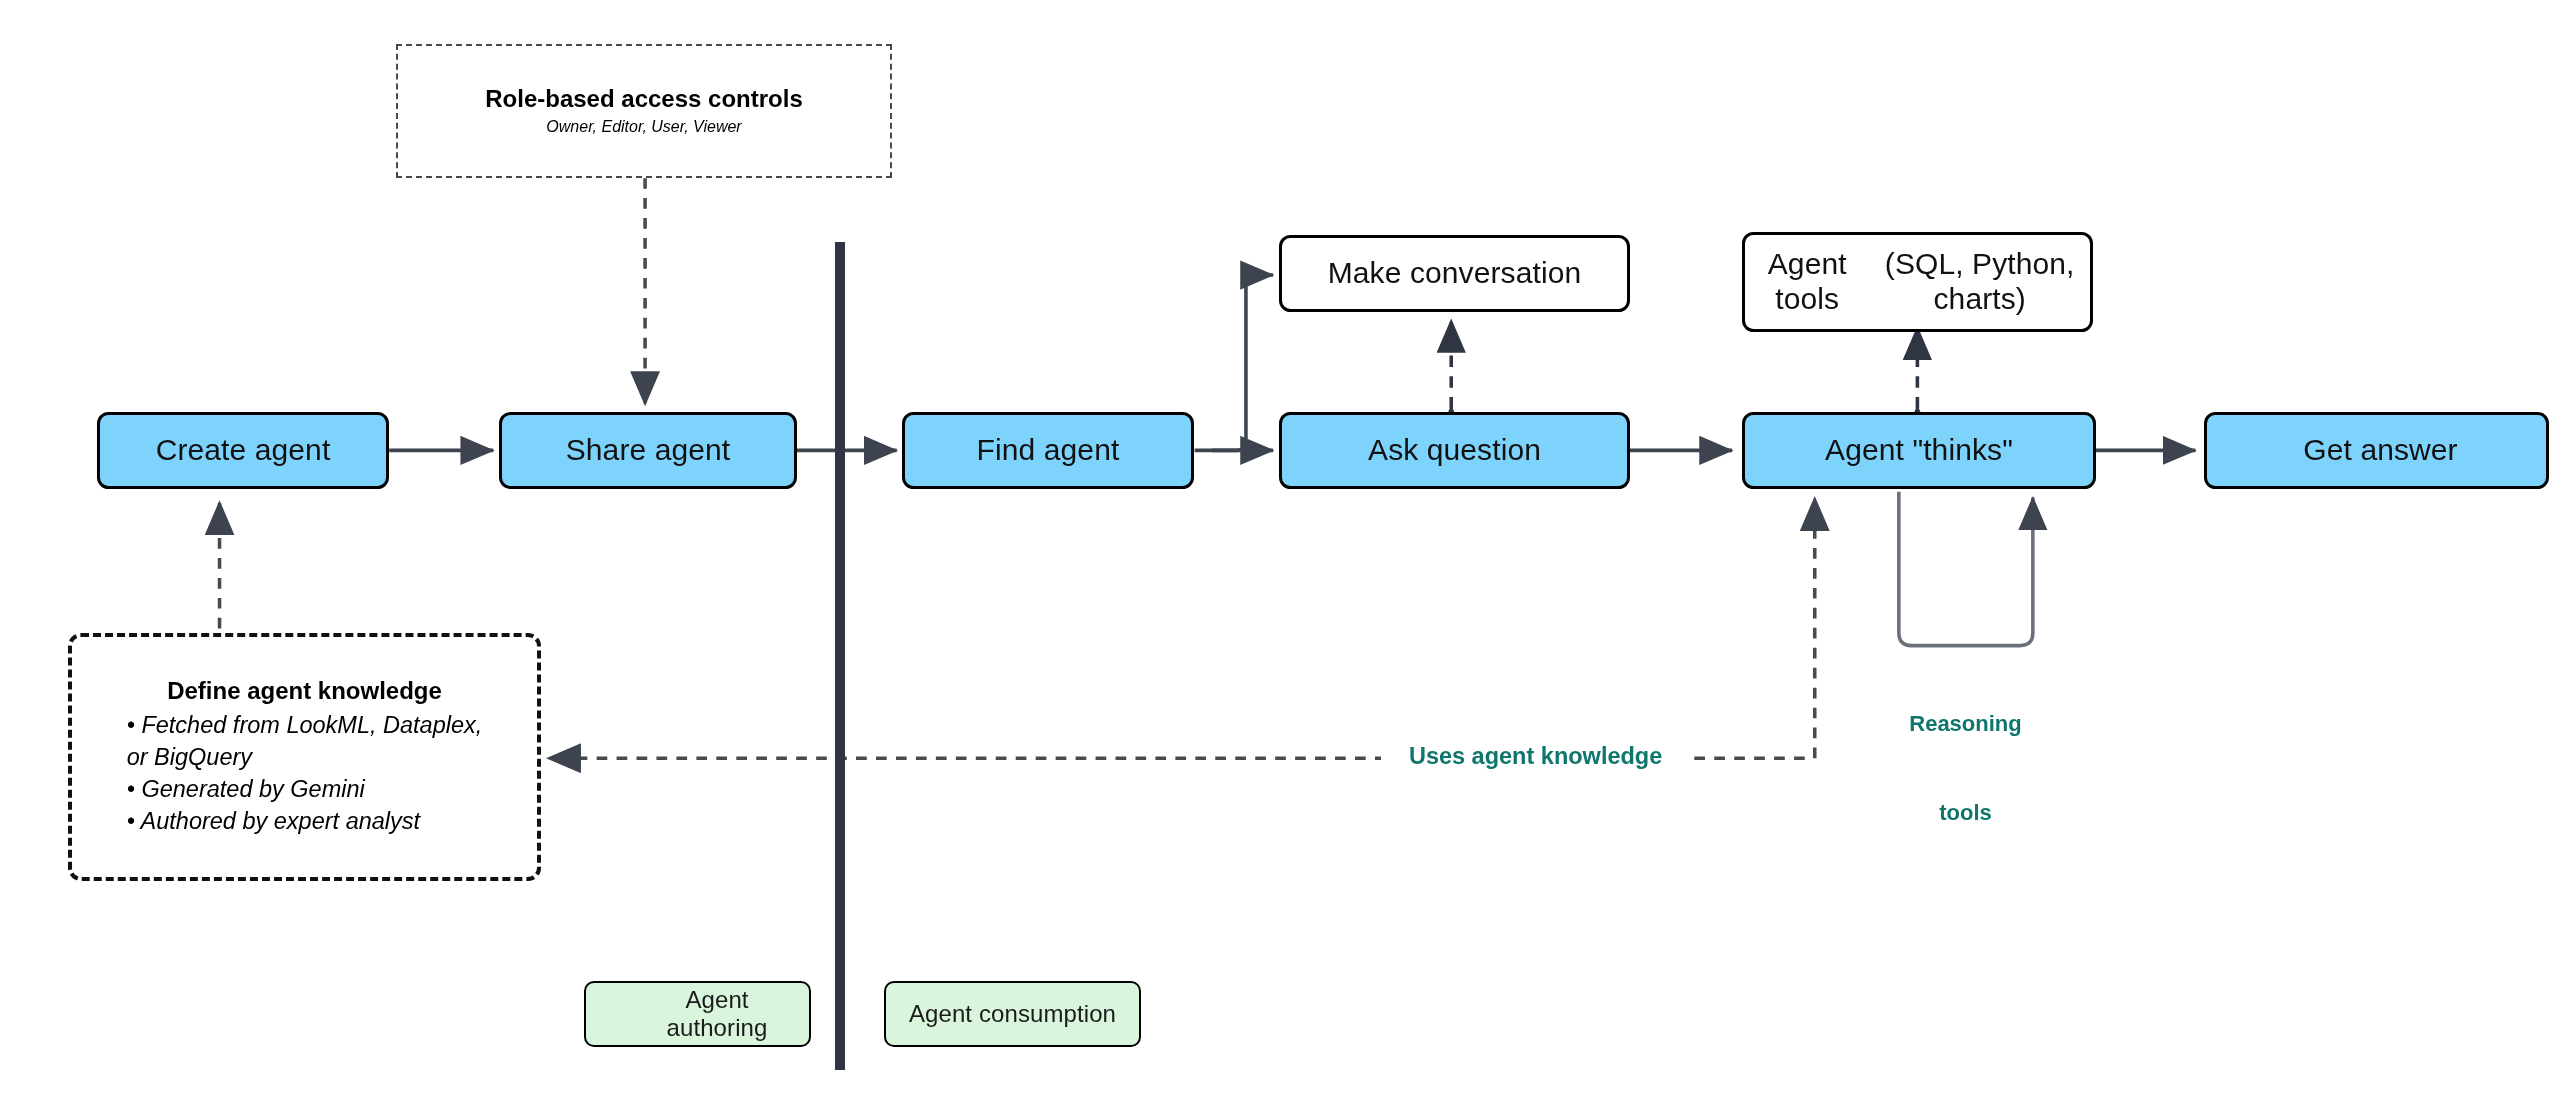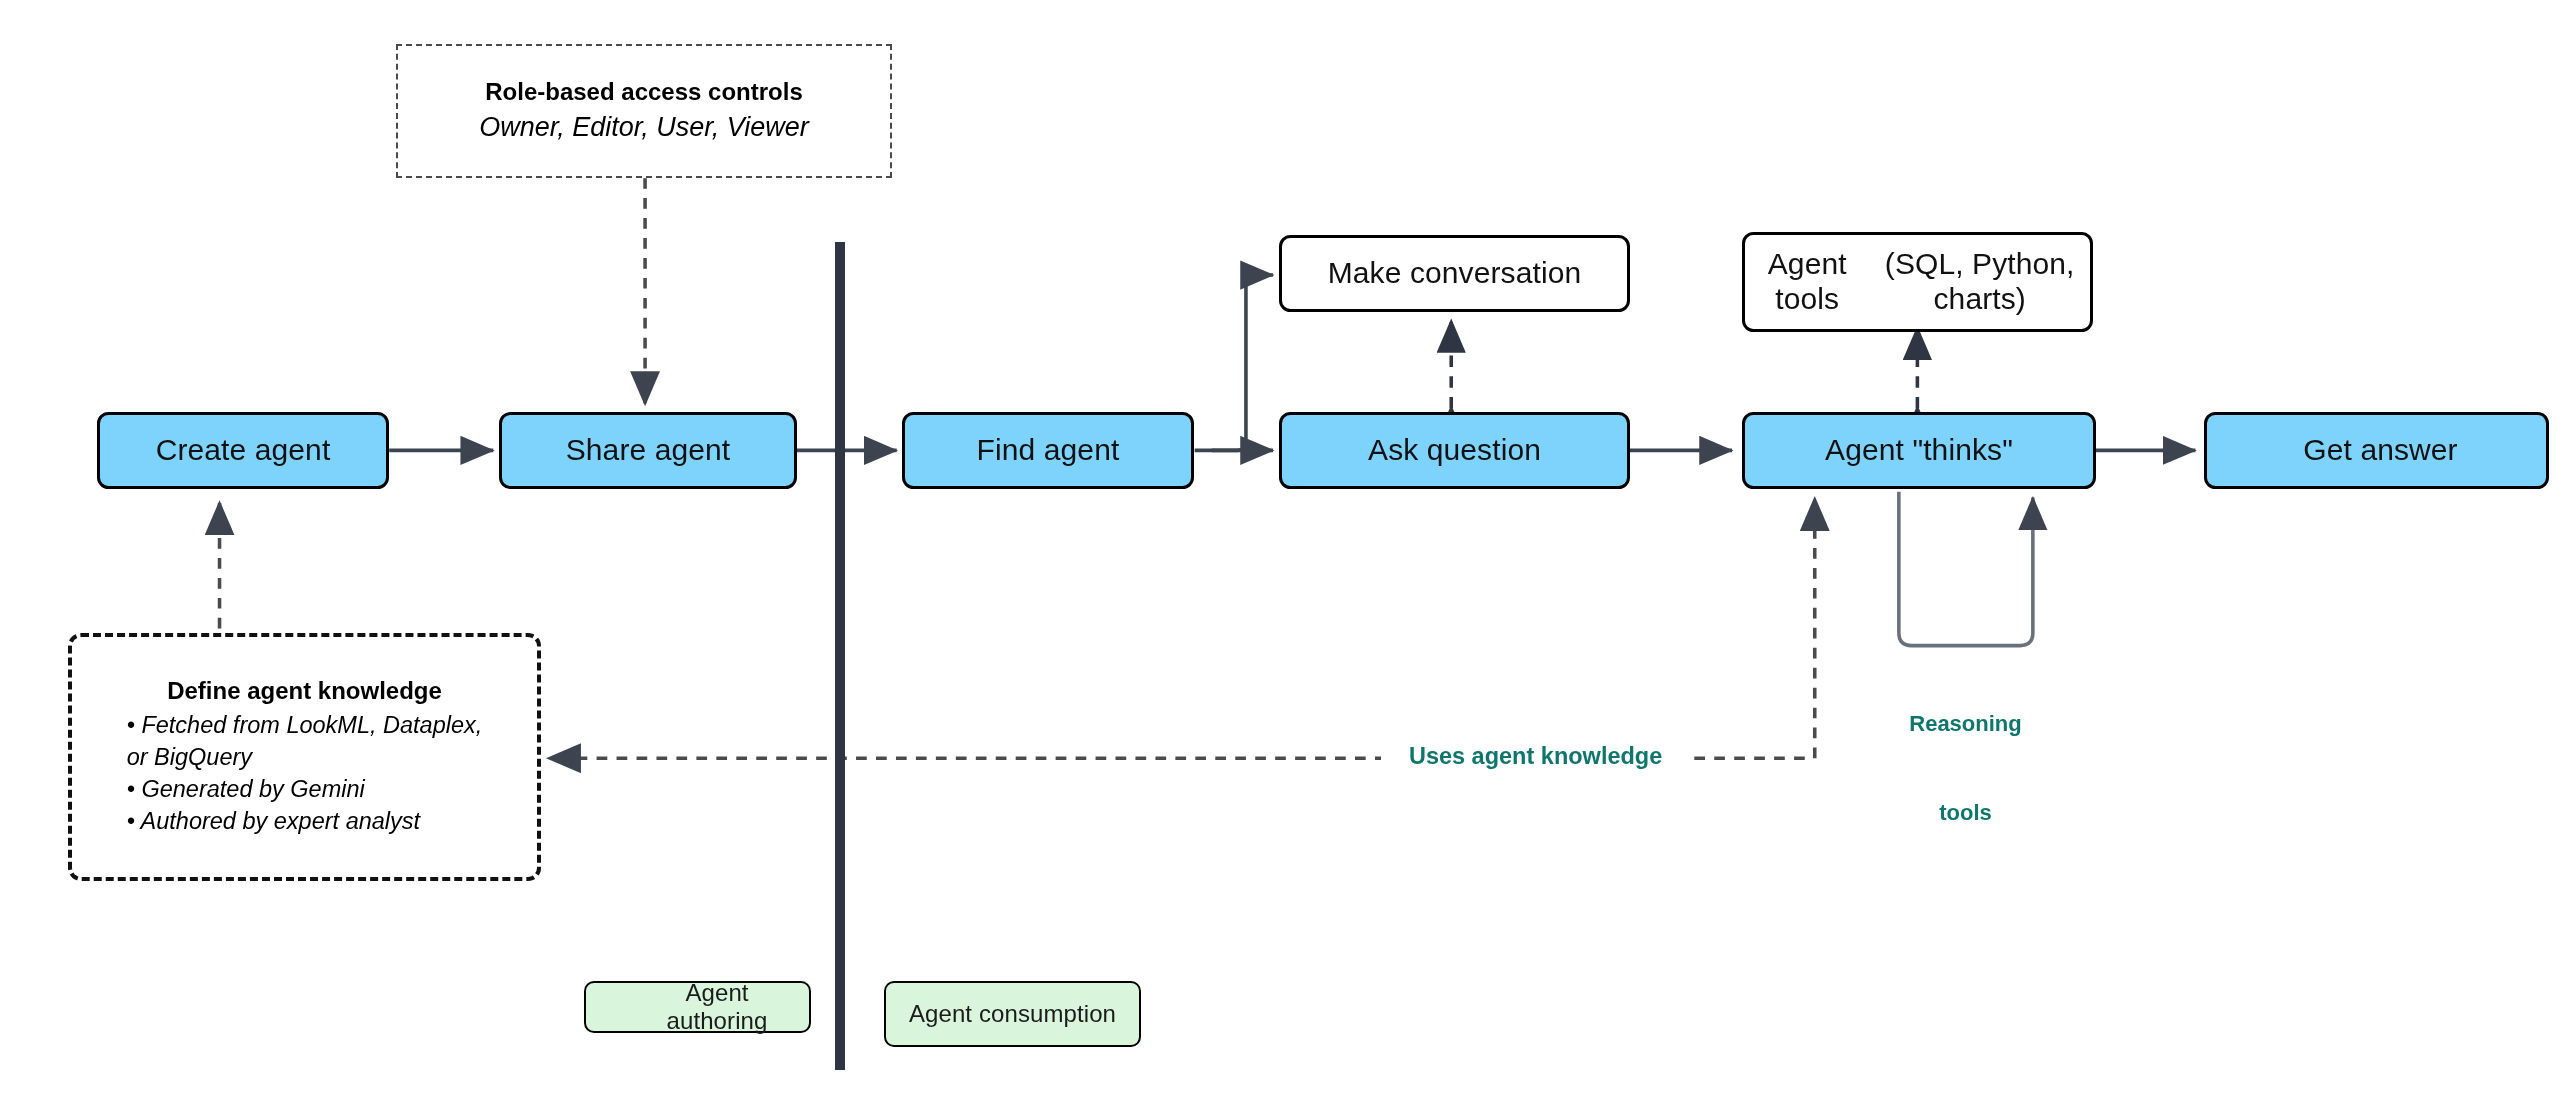--- a/index.html
+++ b/index.html
@@ -80,21 +80,21 @@
     padding: 4.3px 10px;
   }
   .anno-title {
     font-weight: bold;
     font-size: 24px;
     line-height: 1.25;
     margin-bottom: 2.9px;
   }
   .anno-sub {
     font-style: italic;
-    font-size: 27px;
+    font-size: 16px;
     line-height: 1.3;
   }
   .anno-bullets {
     list-style: none;
     margin: 0;
     padding: 0;
     font-style: italic;
     font-size: 23.5px;
     line-height: 1.3;
   }
@@ -218,21 +218,21 @@
     <span class="node-label">Get answer</span>
   </div>
 
   <div class="flabel" style="left:1887px; top:650px; width:157px;">
     <div>Reasoning</div>
     <div>tools</div>
   </div>
 
   <div class="flabel edge-label" style="left:1381px; top:741px; width:292px; font-size:23.5px;">Uses agent knowledge</div>
 
-  <div class="node green" style="left:584px; top:981px; width:227px; height:52px;padding-left:39px;">
+  <div class="node green" style="left:584px; top:981px; width:227px; height:66px;padding-left:39px;">
     <span class="node-label">Agent authoring</span>
   </div>
 
   <div class="node green" style="left:884px; top:981px; width:257px; height:66px;">
     <span class="node-label">Agent consumption</span>
   </div>
 
 </div>
 
 

